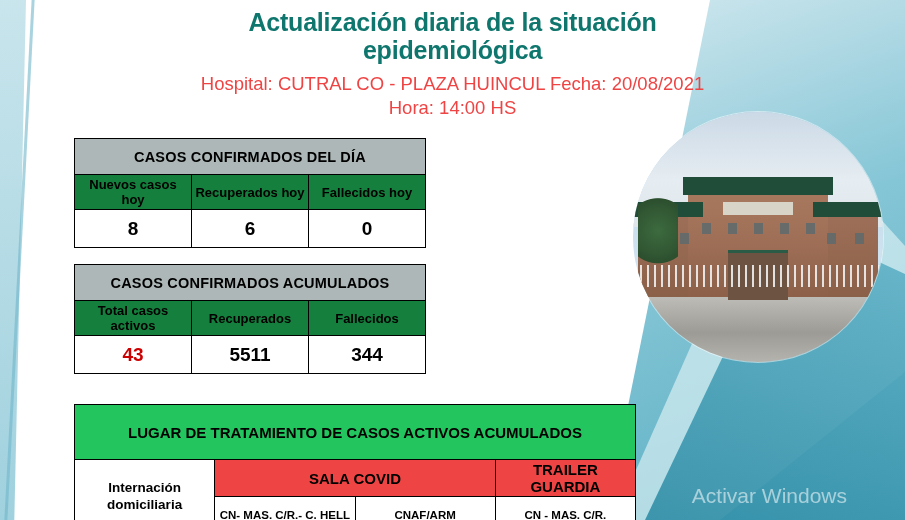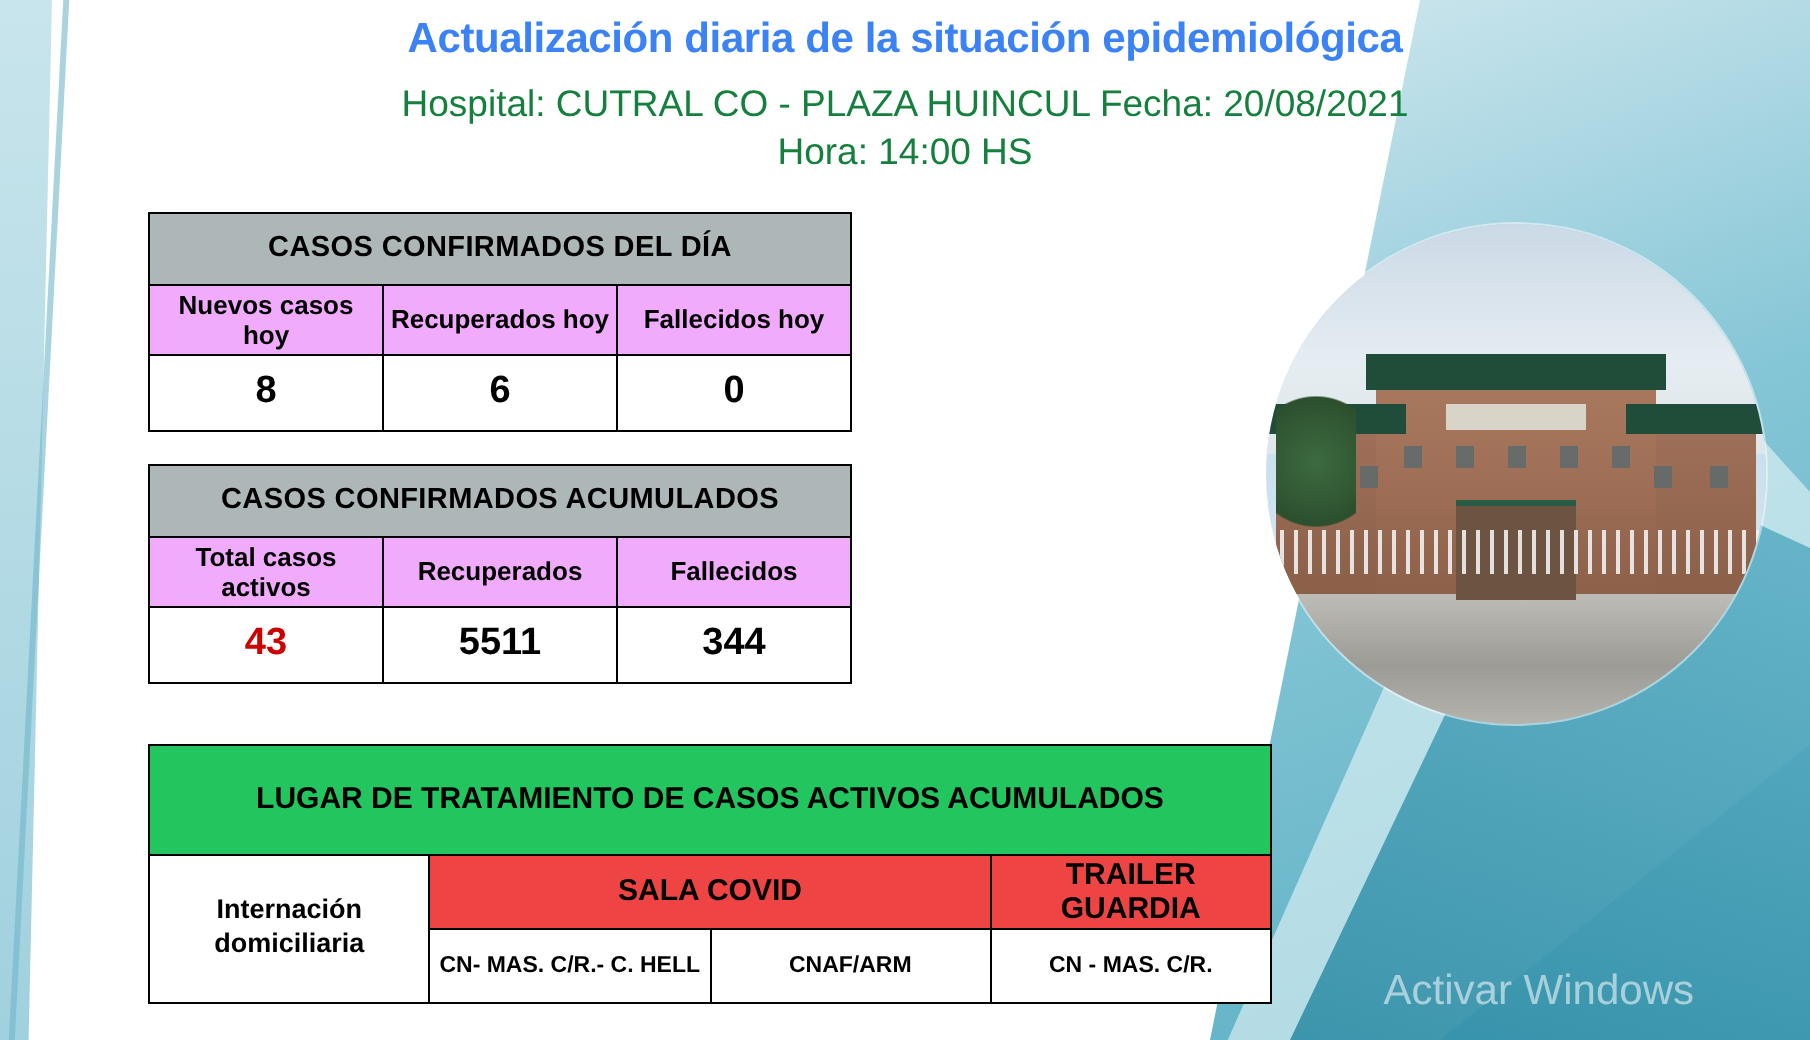--- a/index.html
+++ b/index.html
@@ -209,31 +209,31 @@
   }
 
   
   .header {
     position: relative;
     z-index: 3;
     text-align: center;
     padding-top: 8px;
   }
   .title {
-    font-size: 21px;
-    font-weight: bold;
-    color: #3b82f6;
+    font-size: 25px;
+    font-weight: bold;
+    color: #0f766e;
     line-height: 1.12;
     letter-spacing: -0.2px;
     margin: 0 auto;
     width: 560px;
   }
   .subtitle {
     font-size: 18.5px;
-    color: #15803d;
+    color: #ef4444;
     margin-top: 8px;
     line-height: 1.3;
     width: 640px;
     margin-left: auto;
     margin-right: auto;
   }
 
   
   .tables {
     position: relative;
@@ -253,21 +253,21 @@
   }
   .t-head {
     background: #adb7b7;
     font-weight: bold;
     font-size: 14.5px;
     letter-spacing: 0.2px;
     height: 33px;
     color: #000;
   }
   .t-sub {
-    background: #f0abfc;
+    background: #15803d;
     font-weight: bold;
     font-size: 13px;
     height: 32px;
     color: #000;
   }
   .t-val {
     background: #ffffff;
     font-size: 19px;
     font-weight: bold;
     height: 35px;

